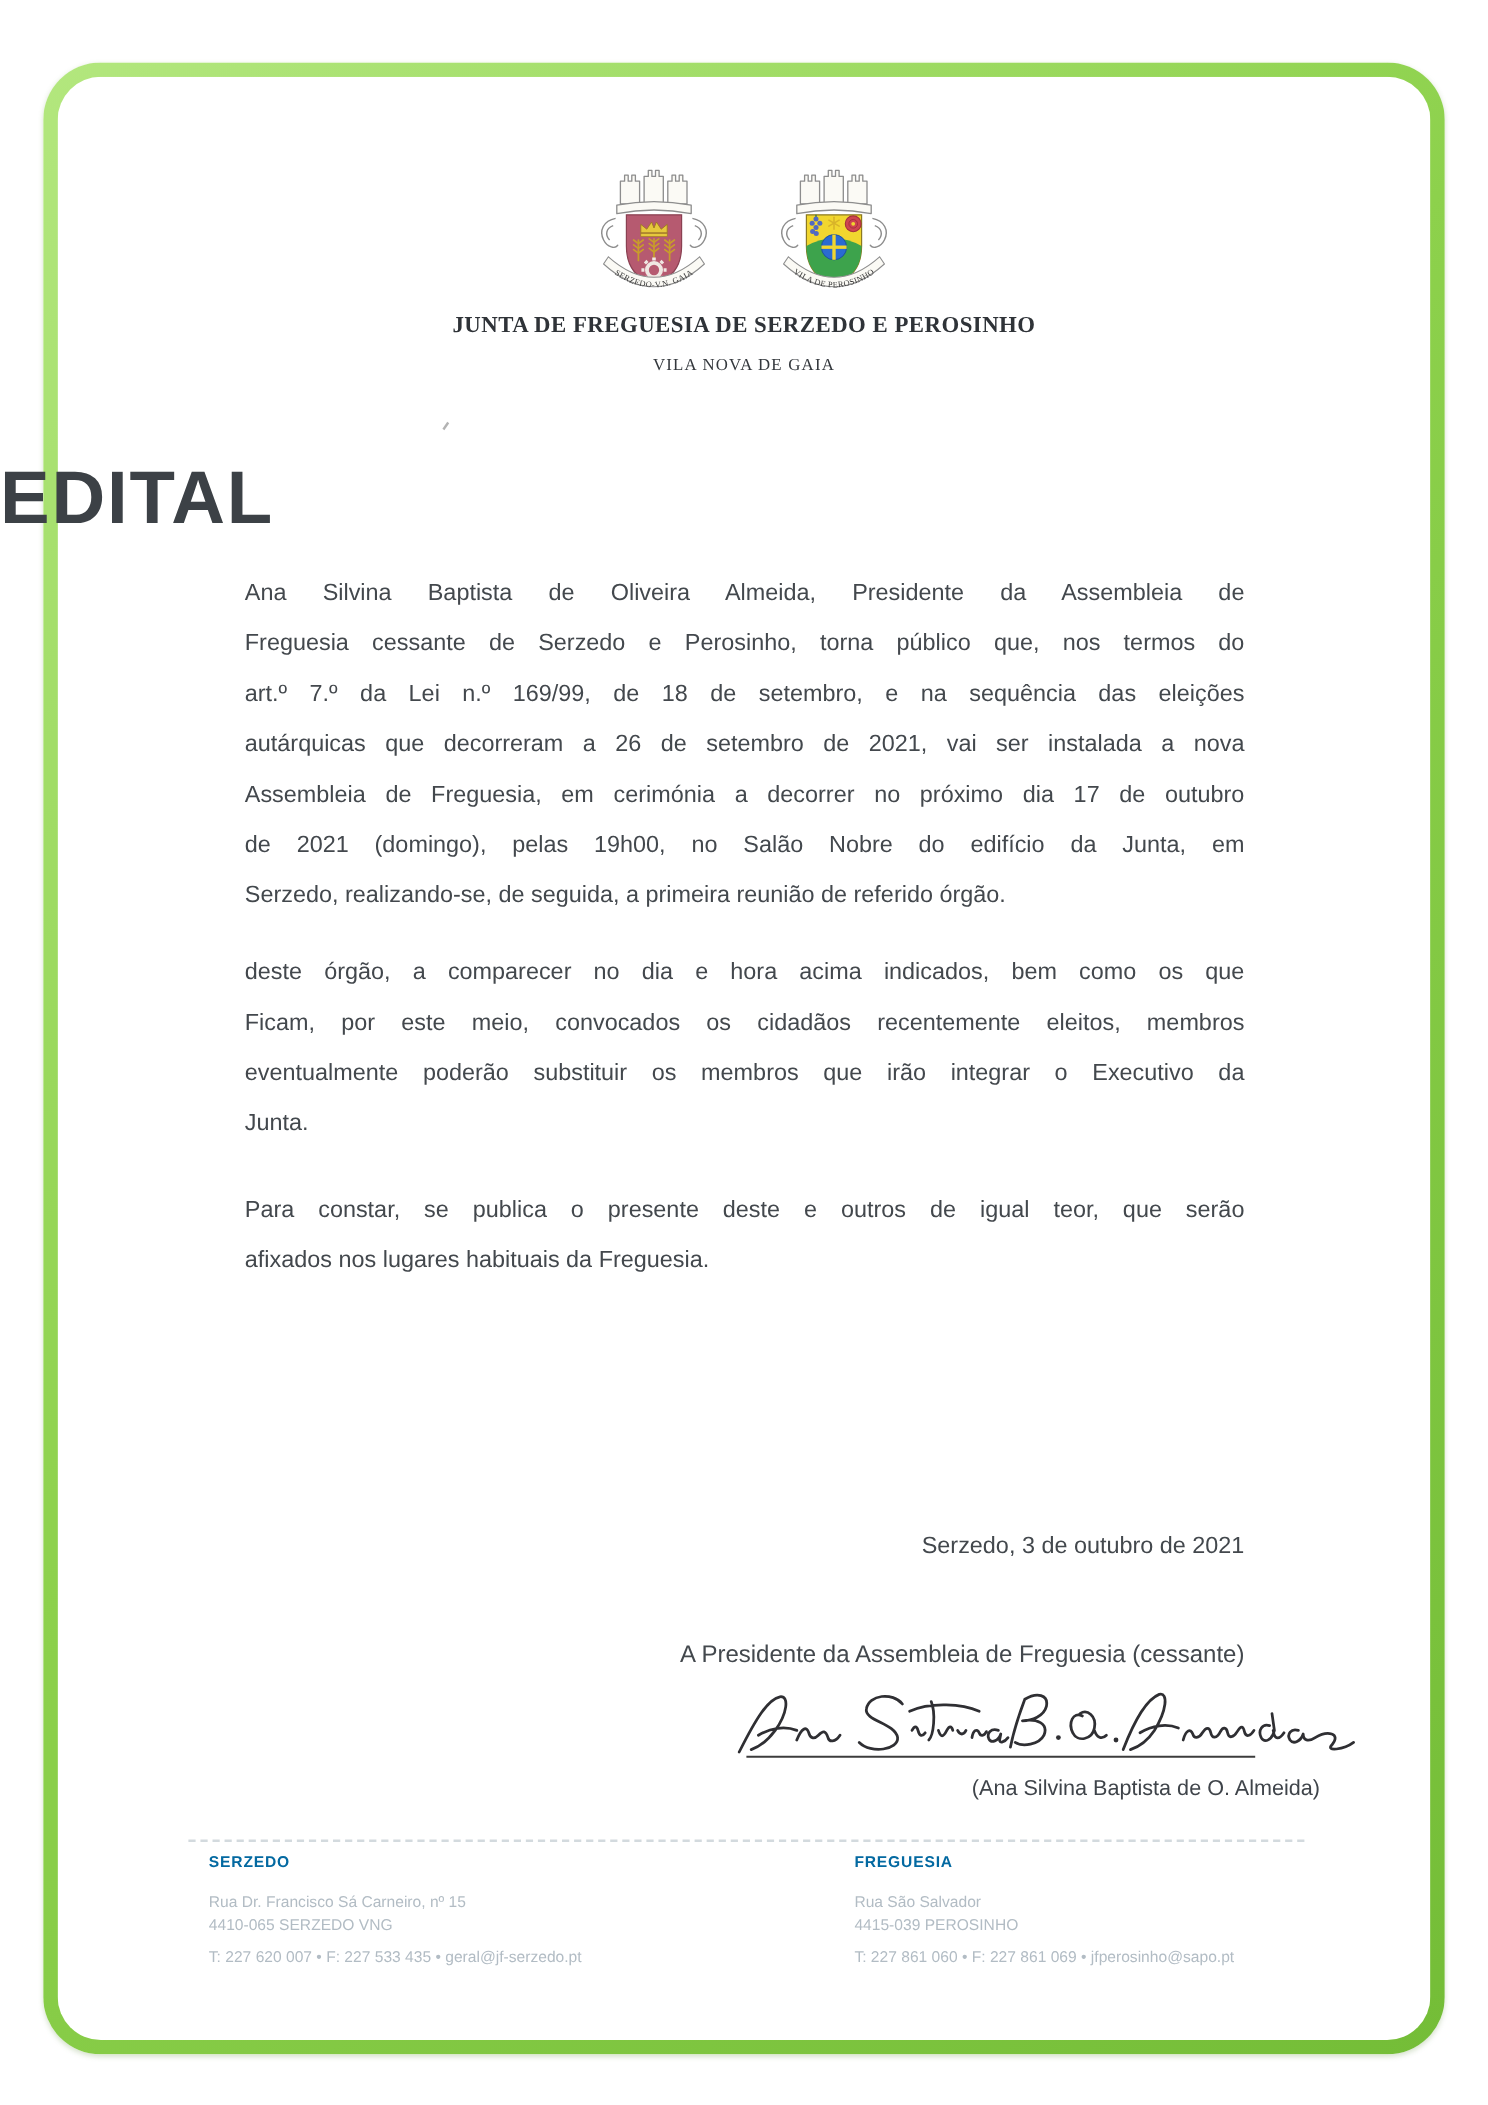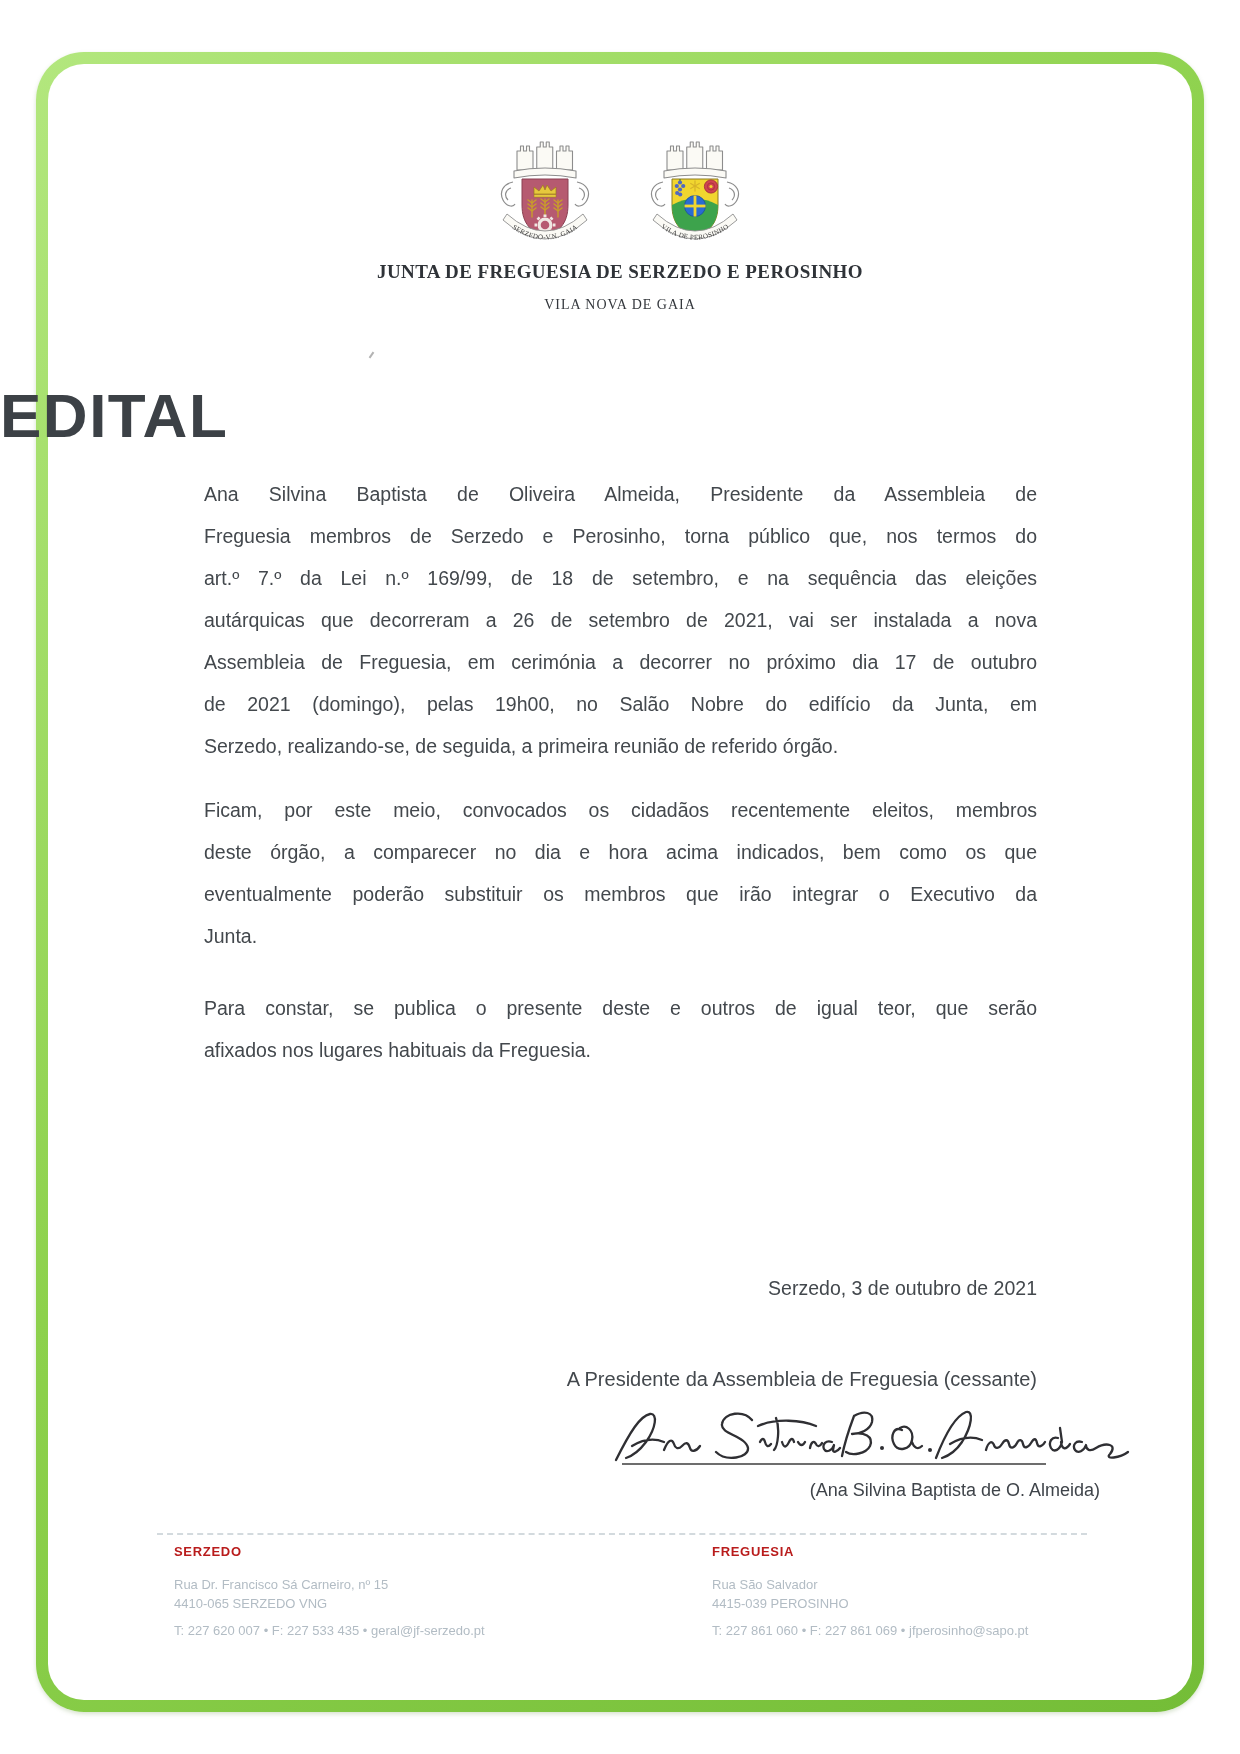--- a/index.html
+++ b/index.html
@@ -39,21 +39,21 @@
         text-align:right;font-size:20px;color:#43484d;}
 
   .sig{position:absolute;left:606px;top:1396px;width:560px;height:88px;}
   .sig-caption{position:absolute;left:660px;top:1469px;width:440px;text-align:right;
                font-size:18px;line-height:20px;color:#3f444a;margin-top:11px;}
 
   .fdivider{position:absolute;left:157px;top:1533px;width:930px;height:0;
             border-top:2px dashed #d3dade;}
   .fcol{position:absolute;top:1544px;font-size:13px;color:#b2bcc4;}
   .fcol.left{left:174px;} .fcol.right{left:712px;}
-  .ftitle{font-size:13px;font-weight:bold;color:#b91c1c;letter-spacing:.7px;margin-bottom:16px;}
+  .ftitle{font-size:13px;font-weight:bold;color:#0369a1;letter-spacing:.7px;margin-bottom:16px;}
   .faddr{line-height:19px;}
   .fcontacts{margin-top:10px;}
 </style>
 </head>
 <body>
 
 <div class="page">
 
   <div class="frame"></div>
 
@@ -171,30 +171,30 @@
 
   <div class="org-name">JUNTA DE FREGUESIA DE SERZEDO E PEROSINHO</div>
   <div class="muni">VILA NOVA DE GAIA</div>
 
   <div class="artifact"></div>
 
   <h1 class="title">EDITAL</h1>
 
   <div class="para p1">
       <div class="bline">Ana Silvina Baptista de Oliveira Almeida, Presidente da Assembleia de</div>
-      <div class="bline">Freguesia membros de Serzedo e Perosinho, torna público que, nos termos do</div>
+      <div class="bline">Freguesia cessante de Serzedo e Perosinho, torna público que, nos termos do</div>
       <div class="bline">art.º 7.º da Lei n.º 169/99, de 18 de setembro, e na sequência das eleições</div>
       <div class="bline">autárquicas que decorreram a 26 de setembro de 2021, vai ser instalada a nova</div>
       <div class="bline">Assembleia de Freguesia, em cerimónia a decorrer no próximo dia 17 de outubro</div>
       <div class="bline">de 2021 (domingo), pelas 19h00, no Salão Nobre do edifício da Junta, em</div>
       <div class="bline last">Serzedo, realizando-se, de seguida, a primeira reunião de referido órgão.</div>
     </div>
   <div class="para p2">
+      <div class="bline">deste órgão, a comparecer no dia e hora acima indicados, bem como os que</div>
       <div class="bline">Ficam, por este meio, convocados os cidadãos recentemente eleitos, membros</div>
-      <div class="bline">deste órgão, a comparecer no dia e hora acima indicados, bem como os que</div>
       <div class="bline">eventualmente poderão substituir os membros que irão integrar o Executivo da</div>
       <div class="bline last">Junta.</div>
     </div>
   <div class="para p3">
       <div class="bline">Para constar, se publica o presente deste e outros de igual teor, que serão</div>
       <div class="bline last">afixados nos lugares habituais da Freguesia.</div>
     </div>
 
   <div class="dateline">Serzedo, 3 de outubro de 2021</div>
 

